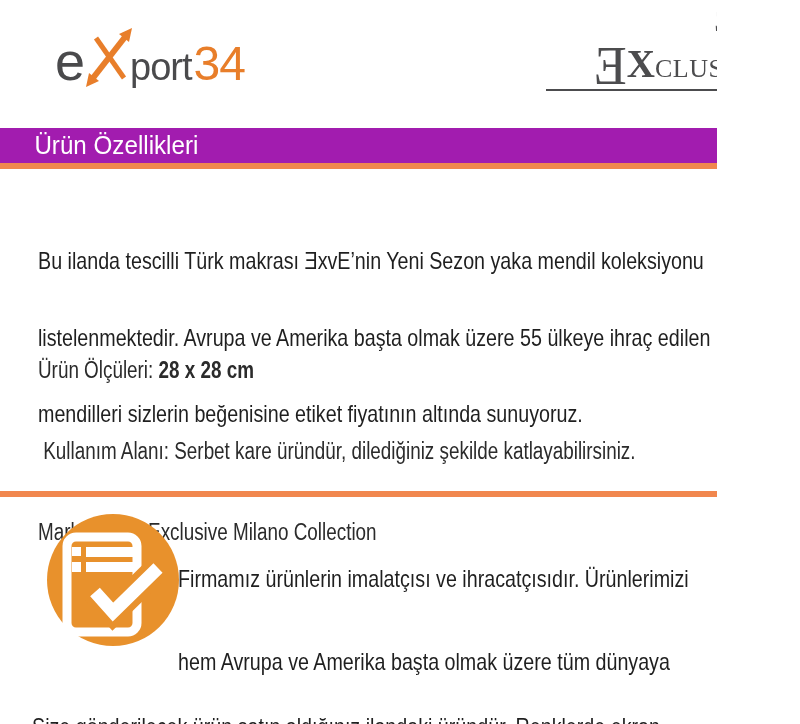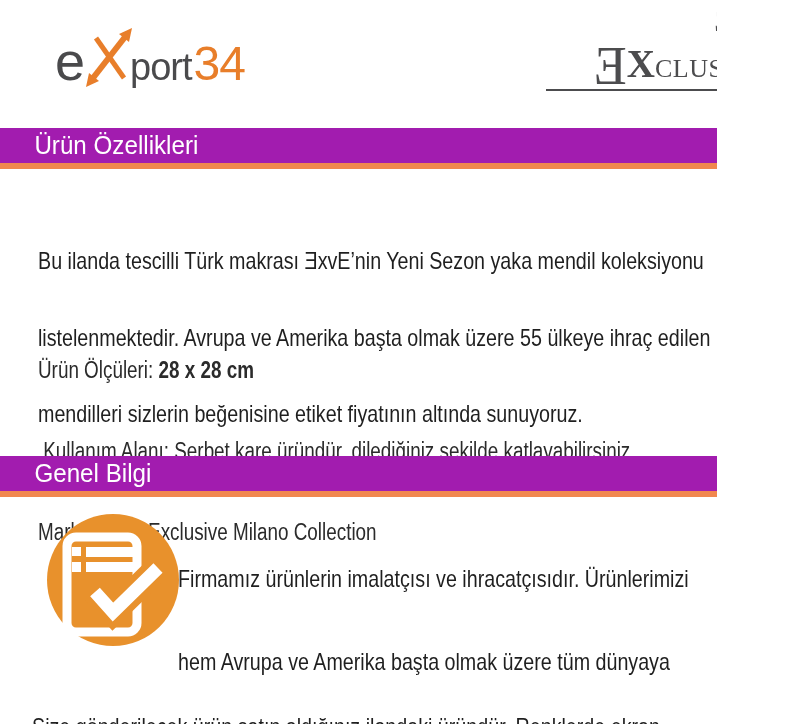--- a/index.html
+++ b/index.html
@@ -80,23 +80,20 @@
     <div>listelenmektedir. Avrupa ve Amerika başta olmak üzere 55 ülkeye ihraç edilen</div>
     <div>mendilleri sizlerin beğenisine etiket fiyatının altında sunuyoruz.</div>
   </div>
 
   <div class="txt specs cond">
     <div><span>Ürün Ölçüleri: </span><b>28 x 28 cm</b></div>
     <div> Kullanım Alanı: Serbet kare üründür, dilediğiniz şekilde katlayabilirsiniz.</div>
     <div>Marka: Exve Exclusive Milano Collection</div>
   </div>
 
-  <div class="section-bar" style="top:456px">
-    <span class="bar-title">Genel Bilgi</span>
-  </div>
   <div class="accent-line" style="top:491px"></div>
 
   <svg class="genel-icon" viewBox="0 0 136 136">
     <circle cx="68" cy="68" r="66" fill="#e8912c"></circle>
     <rect x="22" y="25" width="70" height="95" rx="9" fill="none" stroke="#ffffff" stroke-width="9"></rect>
     <rect x="27" y="35" width="9" height="9" fill="#ffffff"></rect>
     <rect x="27" y="50" width="9" height="10" fill="#ffffff"></rect>
     <rect x="41" y="35" width="47" height="10" fill="#ffffff"></rect>
     <rect x="41" y="50" width="47" height="10" fill="#ffffff"></rect>
     <path d="M50 80 L68 100 L113 56" fill="none" stroke="#e8912c" stroke-width="26"></path>

